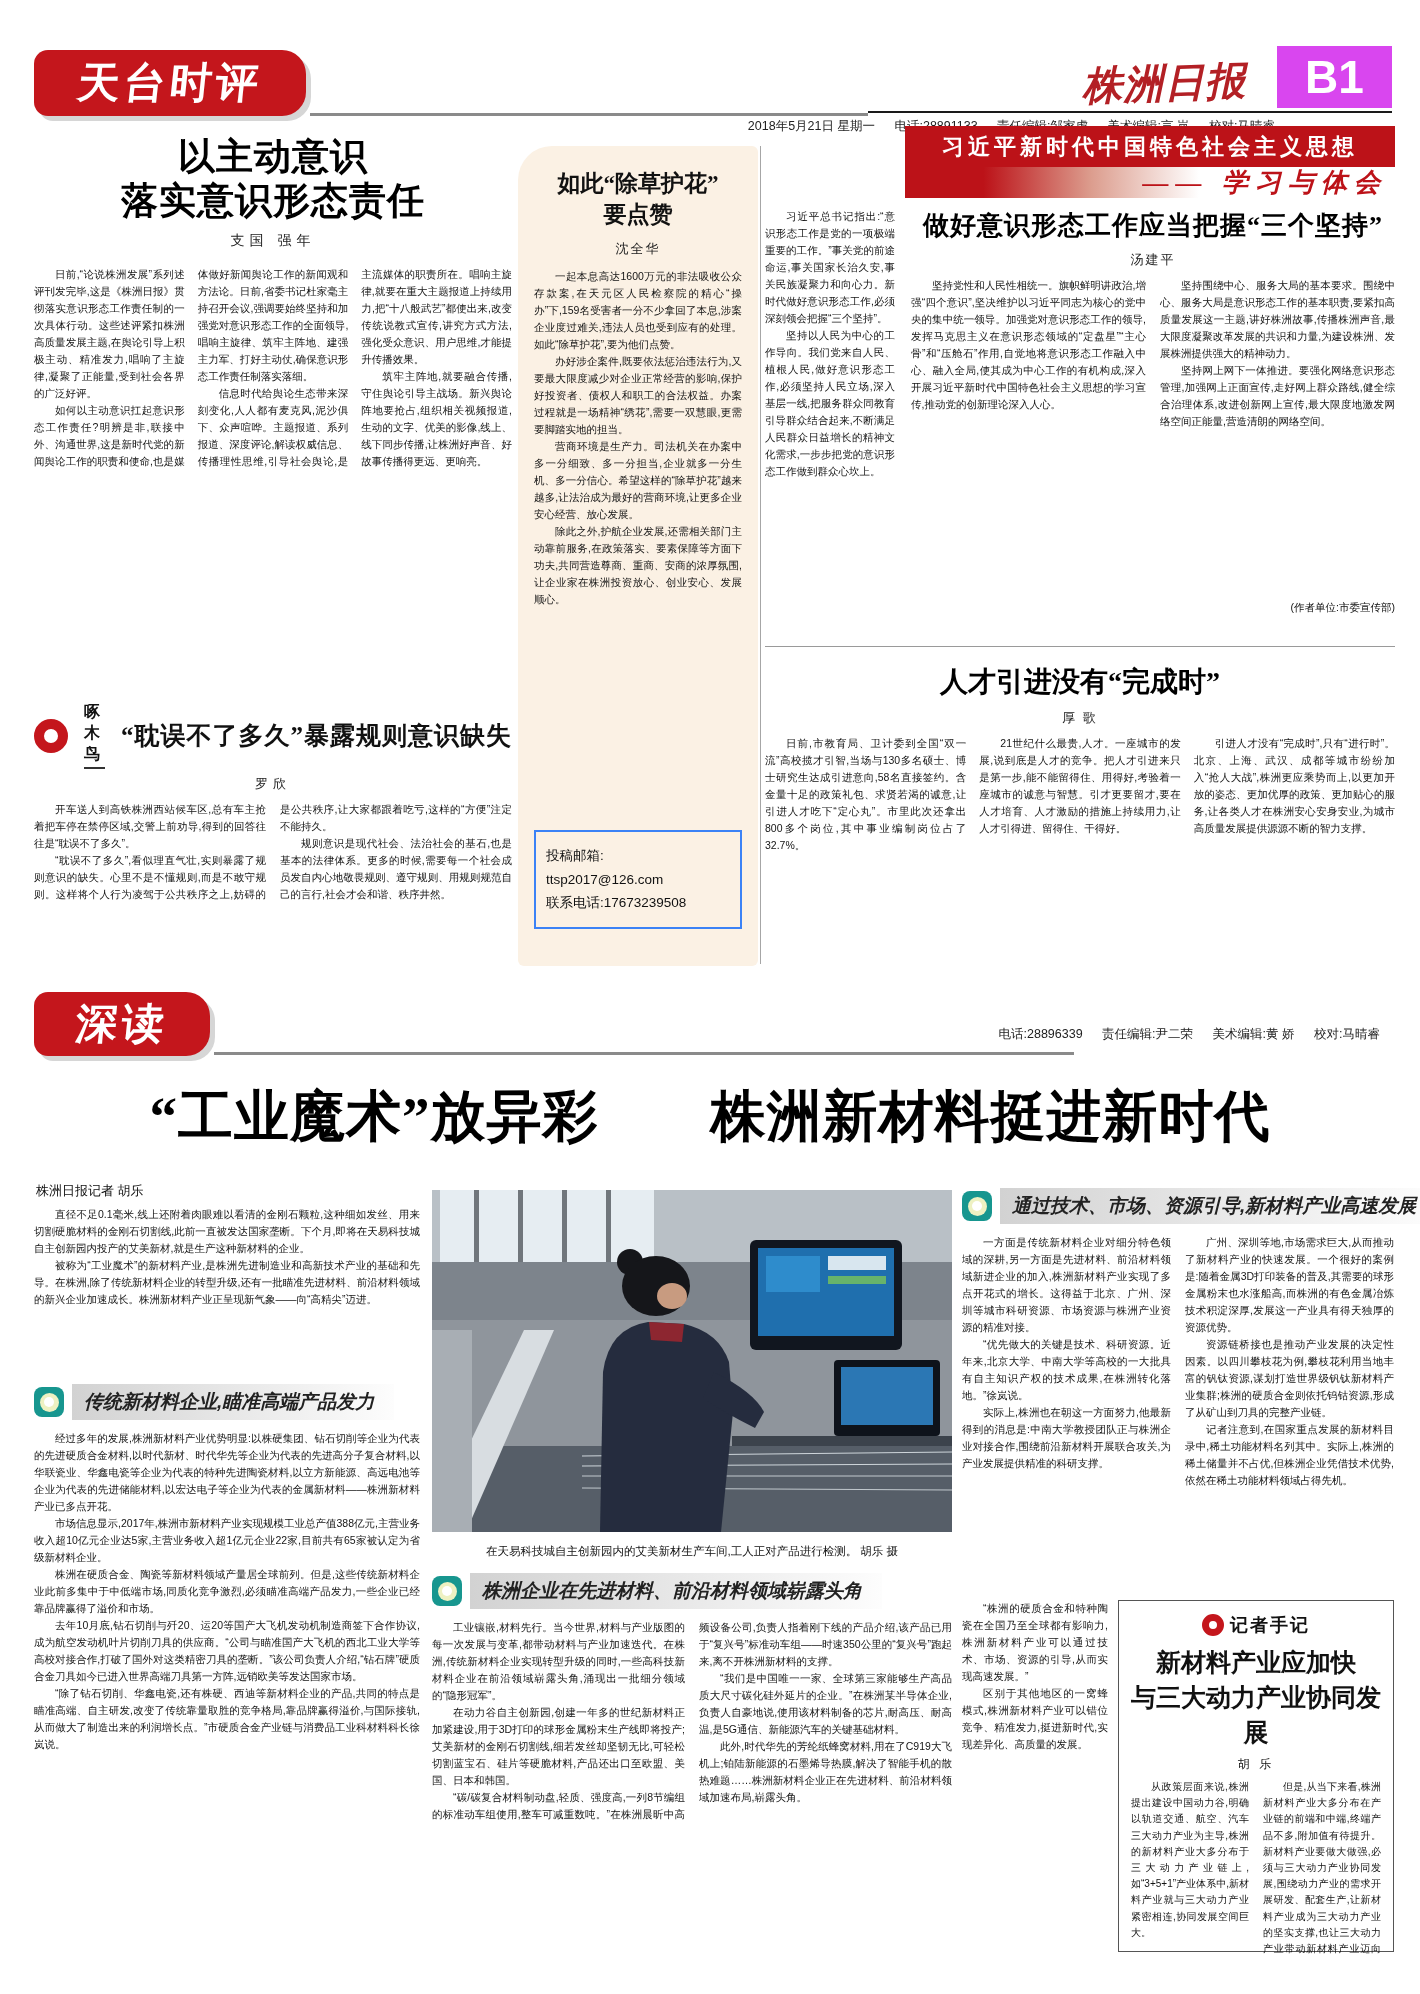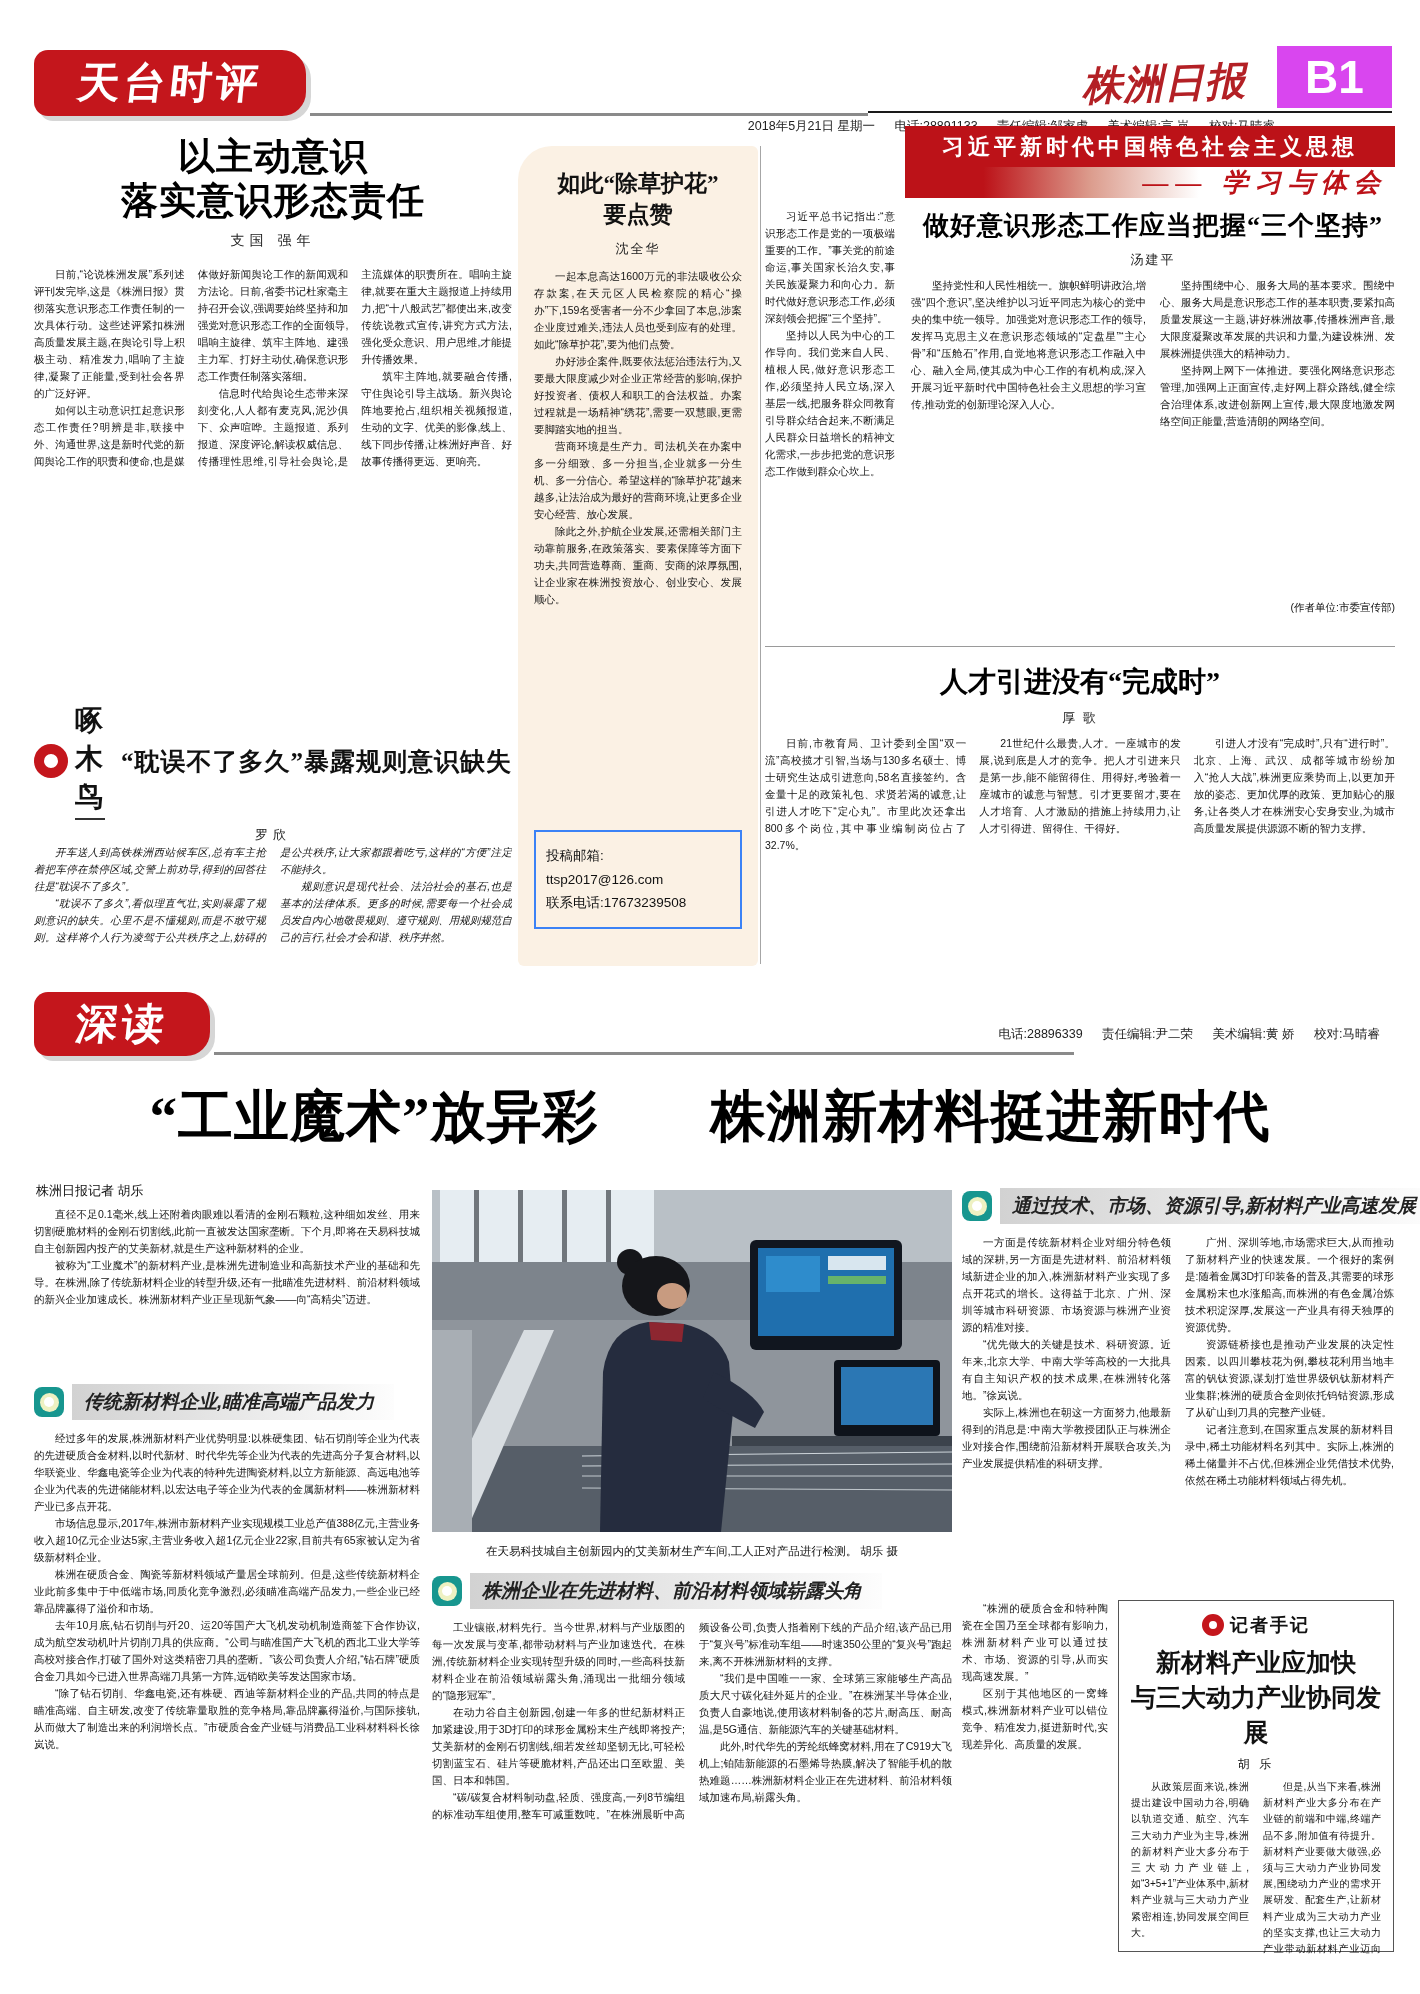--- a/index.html
+++ b/index.html
@@ -30,21 +30,21 @@
   .cols-3{column-count:3;column-gap:13px;}
 
   .h-main{font-weight:900;font-size:37px;line-height:1.18;text-align:center;letter-spacing:1px;color:#000;}
   .byline-center{text-align:center;font-size:14px;letter-spacing:5px;color:#222;}
 
   
   .donut{display:inline-block;width:34px;height:34px;border:10px solid #c4161c;border-radius:50%;
          box-sizing:border-box;background:#fff;flex:0 0 auto;}
   .donut.small{width:22px;height:22px;border-width:7px;}
 
-  .wp-label{font-size:28px;font-weight:700;border-bottom:2px solid #333;padding-bottom:2px;margin-left:7px;}
+  .wp-label{font-size:16px;font-weight:700;border-bottom:2px solid #333;padding-bottom:2px;margin-left:16px;}
   .wp-title{font-weight:900;font-size:25px;margin-left:16px;letter-spacing:1px;white-space:nowrap;}
 
   
   .beige{background:#fbf1e4;border-radius:34px 6px 6px 6px;box-sizing:border-box;padding:22px 16px 16px;}
   .beige h2{margin:0;font-weight:900;font-size:23px;line-height:1.35;text-align:center;}
   .contact-box{border:2px solid #3b82f6;padding:12px 10px;font-size:13.5px;line-height:1.75;color:#111;}
 
   
   .theme-bar{background:#bc1218;color:#fff;font-weight:800;font-size:22px;letter-spacing:4px;
              text-align:center;line-height:41px;white-space:nowrap;}
@@ -109,21 +109,21 @@
     </div>
   </div>
 
   <div class="abs" style="left:34px;top:702px;width:478px;">
     <div style="display:flex;align-items:center;">
       <span class="donut"></span>
       <span class="wp-label">啄木鸟</span>
       <span class="wp-title serif">“耽误不了多久”暴露规则意识缺失</span>
     </div>
     <div class="byline-center" style="font-size:13px;margin-top:6px;">罗欣</div>
-    <div class="body-text cols-2" style="height:172px;font-style:italic;">
+    <div class="body-text cols-2" style="margin-top:8px;height:172px;">
       <p>开车送人到高铁株洲西站候车区,总有车主抢着把车停在禁停区域,交警上前劝导,得到的回答往往是“耽误不了多久”。</p>
       <p>“耽误不了多久”,看似理直气壮,实则暴露了规则意识的缺失。心里不是不懂规则,而是不敢守规则。这样将个人行为凌驾于公共秩序之上,妨碍的是公共秩序,让大家都跟着吃亏,这样的“方便”注定不能持久。</p>
       <p>规则意识是现代社会、法治社会的基石,也是基本的法律体系。更多的时候,需要每一个社会成员发自内心地敬畏规则、遵守规则、用规则规范自己的言行,社会才会和谐、秩序井然。</p>
     </div>
   </div>
 
   <div class="abs beige" style="left:518px;top:146px;width:240px;height:820px;">
     <h2 class="serif">
       <div>如此“除草护花”</div>
       <div>要点赞</div>

